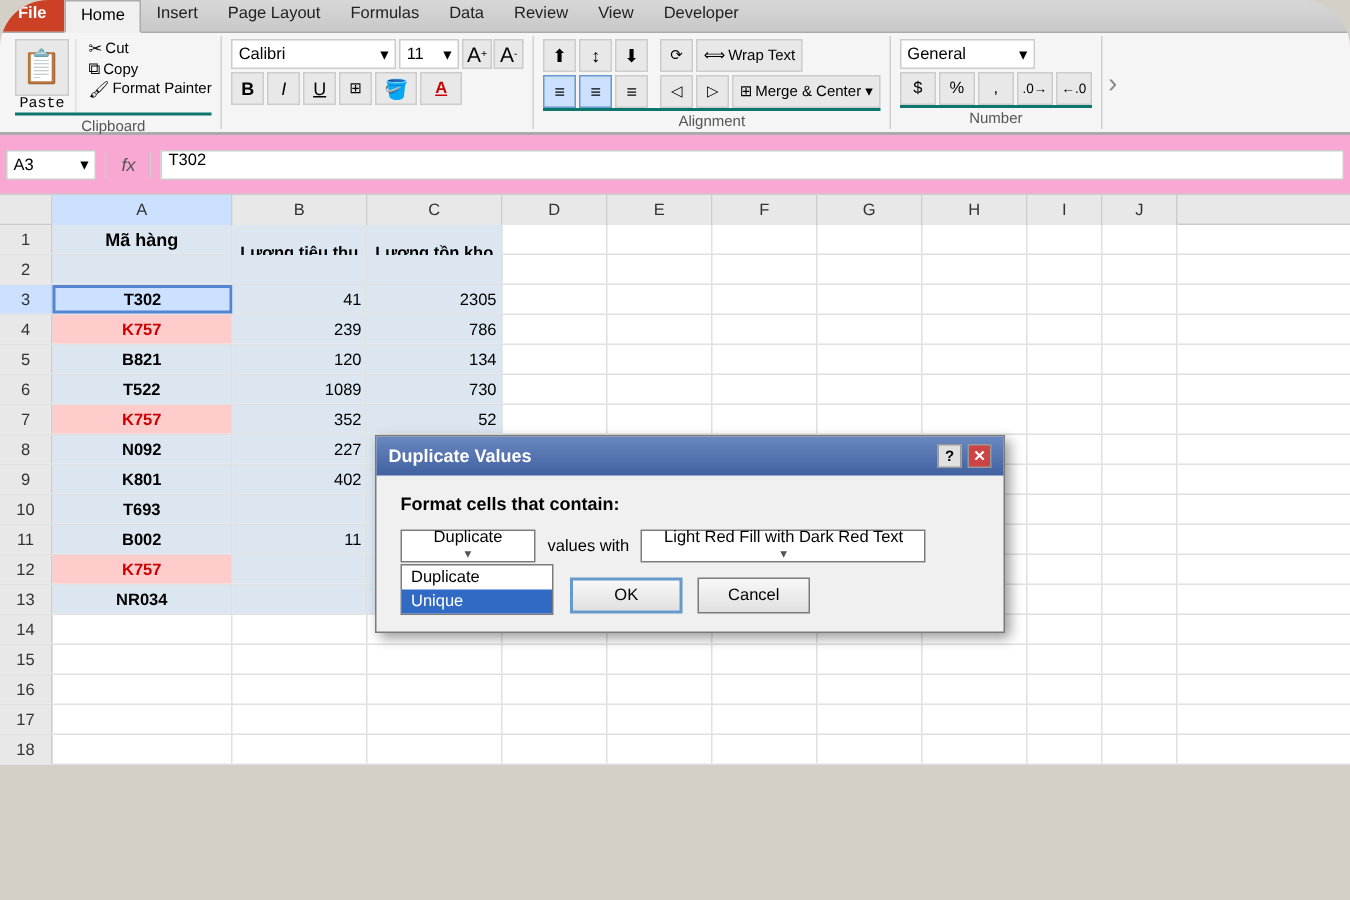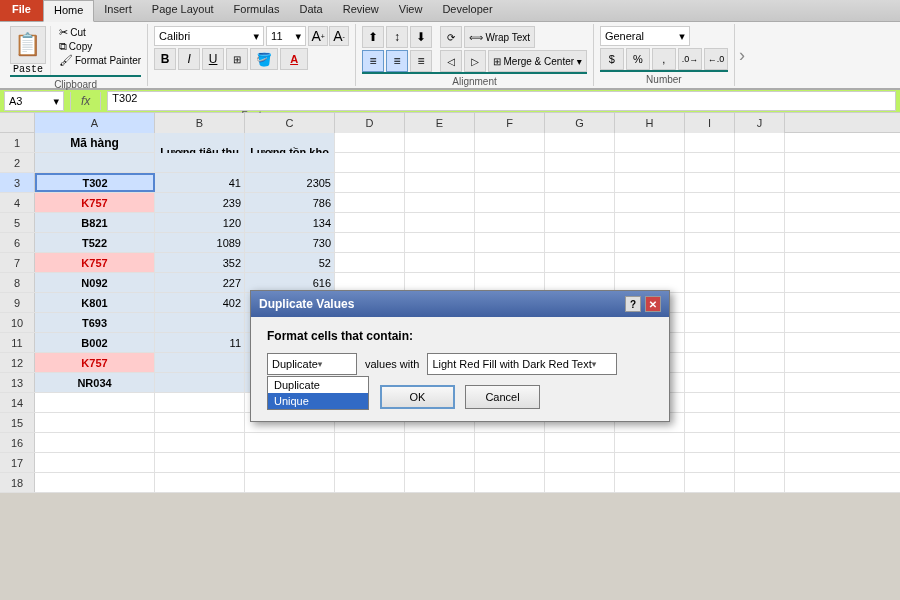--- a/index.html
+++ b/index.html
@@ -52,21 +52,21 @@
     .merge-btn { height: 22px; padding: 0 4px; border: 1px solid #ccc; background: #e8e8e8; display: flex; align-items: center; gap: 2px; cursor: pointer; font-size: 10px; white-space: nowrap; }
 
     
     .number-group { min-width: 100px; }
     .number-content { display: flex; flex-direction: column; gap: 2px; }
     .number-format-box { width: 90px; height: 20px; border: 1px solid #ccc; background: white; padding: 0 4px; font-size: 11px; display: flex; align-items: center; justify-content: space-between; }
     .number-btns { display: flex; gap: 2px; }
     .num-btn { width: 24px; height: 22px; border: 1px solid #ccc; background: #e8e8e8; display: flex; align-items: center; justify-content: center; cursor: pointer; font-size: 11px; }
 
     
-    .formula-bar { display: flex; align-items: center; height: 23px; background: #bef264; border-bottom: 1px solid #ccc; padding: 0 4px; gap: 4px; }
+    .formula-bar { display: flex; align-items: center; height: 40px; background: #f9a8d4; border-bottom: 1px solid #ccc; padding: 0 4px; gap: 4px; }
     .cell-ref { width: 60px; height: 20px; border: 1px solid #ccc; background: white; padding: 0 4px; font-size: 11px; display: flex; align-items: center; justify-content: space-between; }
     .formula-separator { width: 1px; height: 18px; background: #ccc; margin: 0 2px; }
     .fx-label { font-size: 12px; font-style: italic; color: #555; padding: 0 4px; }
     .formula-input { flex: 1; height: 20px; border: 1px solid #ccc; background: white; padding: 0 4px; font-size: 11px; }
 
     
     .spreadsheet { display: flex; flex-direction: column; flex: 1; background: white; overflow: hidden; }
 
     
     .col-header-row { display: flex; height: 20px; background: #e8e8e8; border-bottom: 1px solid #ccc; }
@@ -99,33 +99,33 @@
     .dialog-overlay { position: absolute; top: 0; left: 0; right: 0; bottom: 0; pointer-events: none; }
     .dialog { position: absolute; top: 290px; left: 250px; width: 420px; background: #f0f0f0; border: 1px solid #7b7b7b; box-shadow: 3px 3px 8px rgba(0,0,0,0.4); pointer-events: all; }
     .dialog-title-bar { background: linear-gradient(to bottom, #6a88c0, #4060a0); height: 26px; display: flex; align-items: center; justify-content: space-between; padding: 0 8px; }
     .dialog-title { color: white; font-size: 12px; font-weight: bold; }
     .dialog-controls { display: flex; gap: 4px; align-items: center; }
     .dialog-ctrl-btn { width: 16px; height: 16px; background: #e0e0e0; border: 1px solid #999; display: flex; align-items: center; justify-content: center; font-size: 10px; cursor: pointer; font-weight: bold; }
     .dialog-ctrl-btn.close { background: #cc4444; color: white; }
     .dialog-body { padding: 12px 16px; }
     .dialog-subtitle { font-size: 12px; font-weight: bold; margin-bottom: 10px; }
     .dialog-row { display: flex; align-items: center; gap: 8px; margin-bottom: 10px; }
-    .dialog-select { height: 22px; border: 1px solid #7b7b7b; background: white; padding: 0 4px; font-size: 11px; display: flex; align-items: center; justify-content: flex-start; min-width: 90px; cursor: pointer; position: relative; }
+    .dialog-select { height: 22px; border: 1px solid #7b7b7b; background: white; padding: 0 4px; font-size: 11px; display: flex; align-items: center; justify-content: flex-end; min-width: 90px; cursor: pointer; position: relative; flex-direction: column; }
     .dialog-select-wide { min-width: 190px; }
     .dialog-dropdown-arrow { font-size: 9px; color: #555; }
     .dialog-label { font-size: 11px; }
     .dropdown-item { padding: 2px 6px; font-size: 11px; cursor: pointer; }
     .dropdown-item.selected-item { background: #316ac5; color: white; }
     .dialog-buttons { display: flex; justify-content: center; gap: 10px; margin-top: 10px; }
     .dialog-btn { width: 75px; height: 24px; border: 1px solid #7b7b7b; background: linear-gradient(to bottom, #f8f8f8, #e0e0e0); font-size: 11px; cursor: pointer; display: flex; align-items: center; justify-content: center; }
     .dialog-btn.ok { border: 2px solid #6699cc; }
 
     .dropdown-shown { position: absolute; top: 22px; left: -1px; width: 102px; border: 1px solid #7b7b7b; background: white; z-index: 100; }
 
-    .container { position: relative; width: 900px; height: 600px; overflow: hidden; }
+    .container { position: relative; width: 900px; height: 600px; overflow: hidden; border-radius: 32px; }
   </style>
 </head>
 <body>
 
 <div class="container">
 
   <div class="ribbon-tabs">
     <div class="ribbon-tab file">File</div>
     <div class="ribbon-tab active">Home</div>
     <div class="ribbon-tab">Insert</div>

